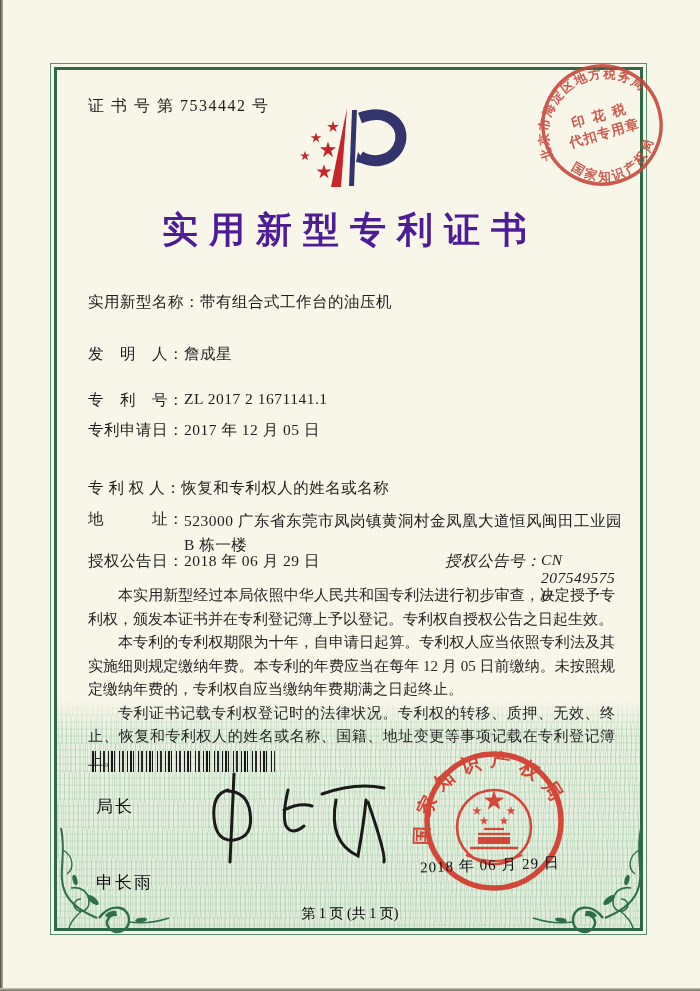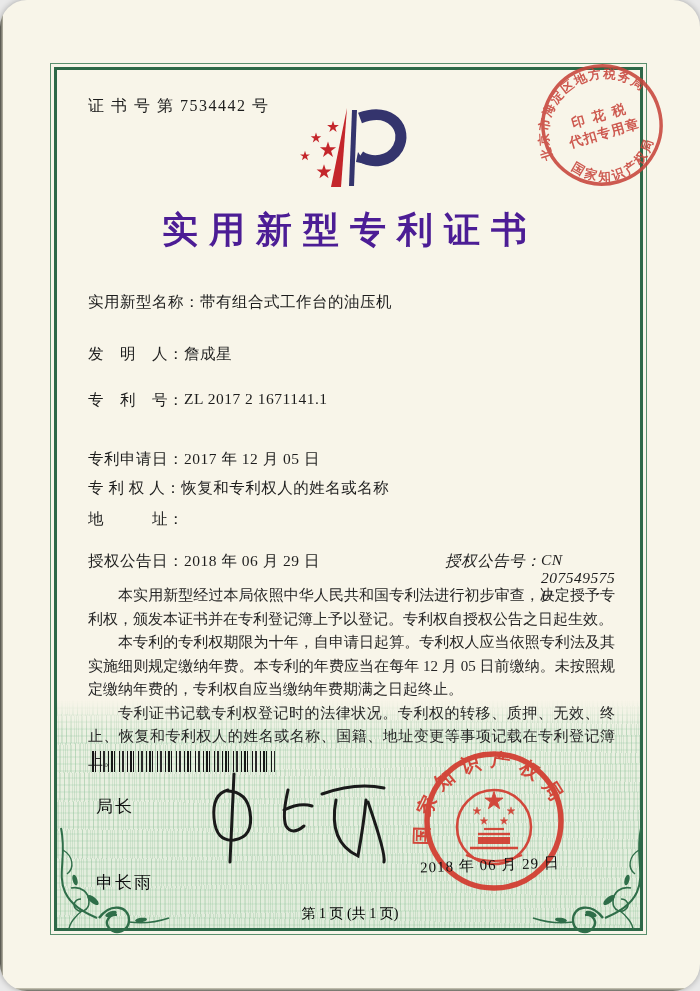--- a/index.html
+++ b/index.html
@@ -1,19 +1,19 @@
 <!DOCTYPE html>
 <html><head>
 <meta charset="utf-8">
 <style>
   html,body{margin:0;padding:0;background:#e9e9e9;}
   .page{
     position:relative;width:700px;height:991px;background:#f8f5e9;
     font-family:"Liberation Serif","DejaVu Serif",serif;color:#1d1d1d;
-    overflow:hidden;box-shadow:0 0 6px rgba(0,0,0,.3);border-radius:27px;
+    overflow:hidden;box-shadow:0 0 6px rgba(0,0,0,.3);
   }
   .scan-edge-left{position:absolute;left:0;top:0;width:3px;height:100%;
     background:linear-gradient(90deg,#4a4a44,#b9b6a6);}
   .scan-edge-bottom{position:absolute;left:0;bottom:0;width:100%;height:3px;
     background:linear-gradient(0deg,#6b6b63,#cfccba);}
   
   .frame{position:absolute;left:50px;top:63px;width:595px;height:870px;
     border:1.5px solid #5a8f6d;}
   .frame-inner{position:absolute;inset:3px;border:3px solid #2d6847;}
   
@@ -148,30 +148,31 @@
     <span class="fvalue">带有组合式工作台的油压机</span>
   </div>
   <div class="frow" style="top:344px">
     <span class="flabel">发　明　人：</span>
     <span class="fvalue">詹成星</span>
   </div>
   <div class="frow" style="top:390px">
     <span class="flabel">专　利　号：</span>
     <span class="fvalue">ZL 2017 2 1671141.1</span>
   </div>
-  <div class="frow" style="top:449px">
+  <div class="frow" style="top:420px">
     <span class="flabel">专利申请日：</span>
     <span class="fvalue">2017 年 12 月 05 日</span>
   </div>
   <div class="frow" style="top:478px">
     <span class="flabel">专 利 权 人：</span>
     <span class="fvalue">恢复和专利权人的姓名或名称</span>
   </div>
   <div class="frow addr" style="top:509px">
     <span class="flabel">地　　　址：</span>
+    <span class="fvalue">523000 广东省东莞市凤岗镇黄洞村金凤凰大道恒风闽田工业园 B 栋一楼</span>
   </div>
   <div class="frow" style="top:551px;width:527px">
     <span class="flabel">授权公告日：</span>
     <span class="fvalue">2018 年 06 月 29 日</span>
     <span class="grant-right">
       <span class="flabel">授权公告号：</span>
       <span class="fvalue">CN 207549575 U</span>
     </span>
   </div>
 

